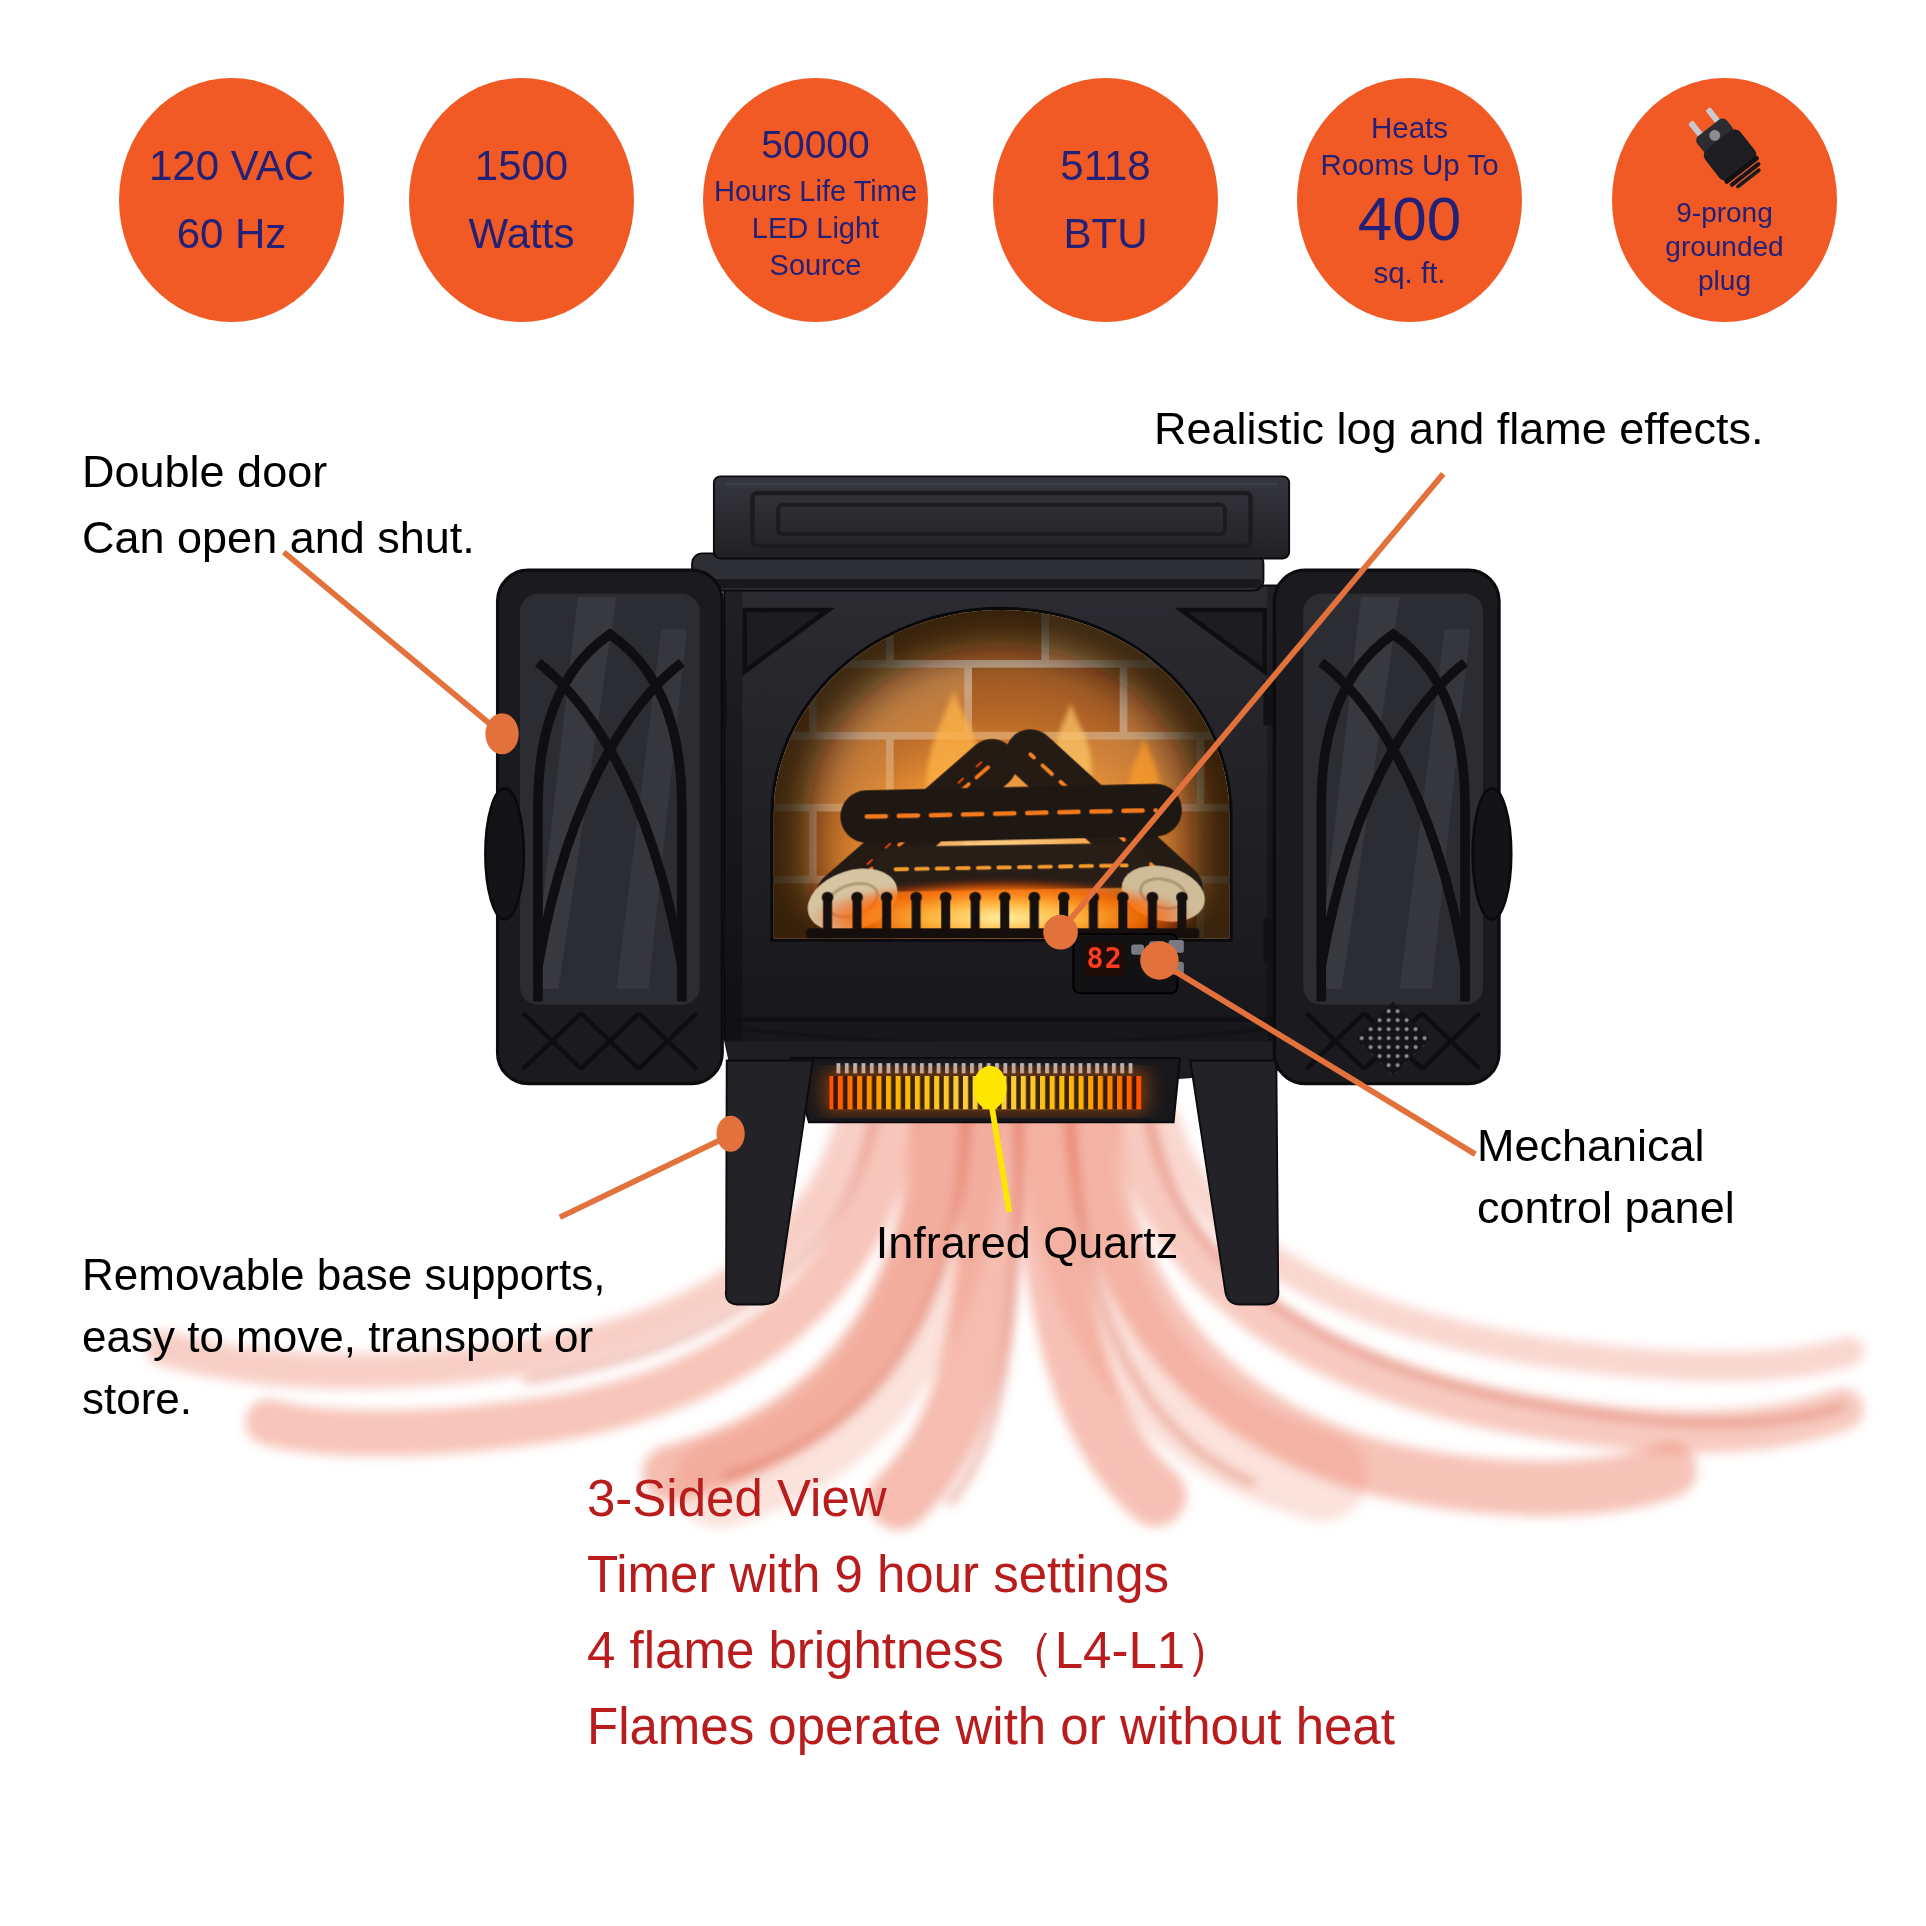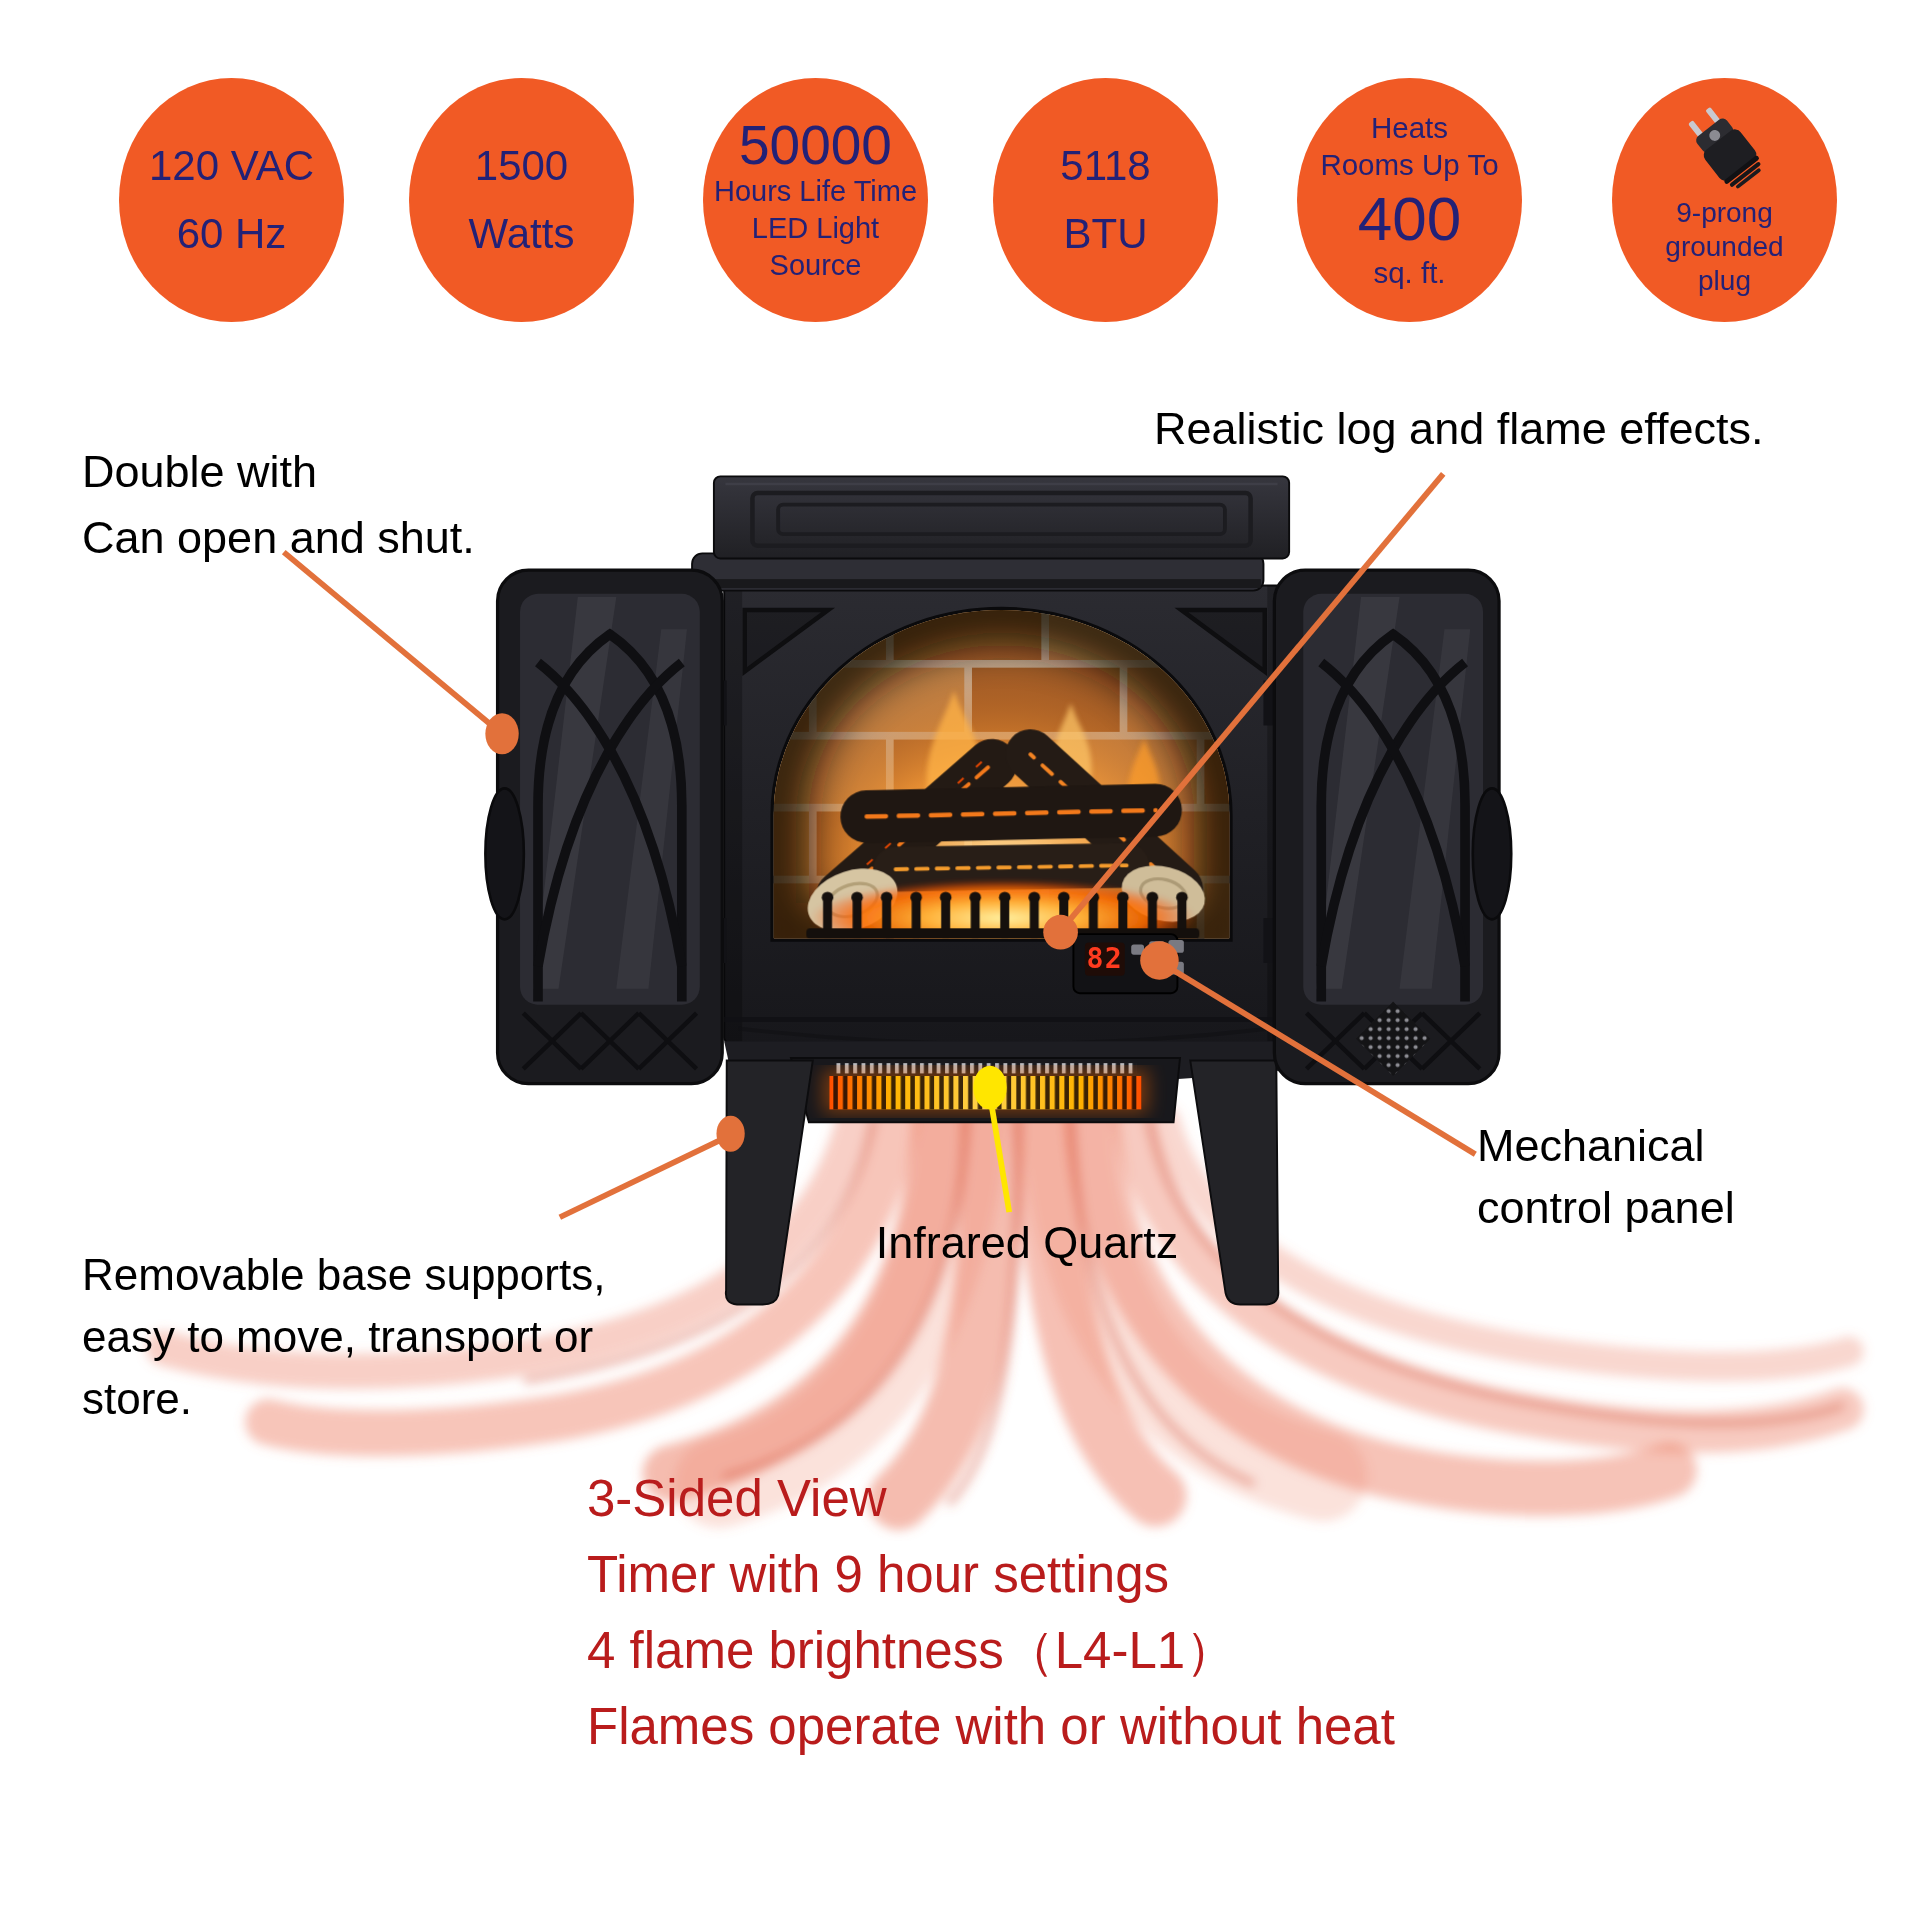--- a/index.html
+++ b/index.html
@@ -7,21 +7,21 @@
           font-family:"Liberation Sans","DejaVu Sans",sans-serif;}
   .illustration{position:absolute;left:0;top:0;width:1926px;height:1926px;}
 
   
   .badge{position:absolute;top:78px;width:225px;height:244px;border-radius:50%;
          background:var(--badge-fill,#f15a25);color:var(--badge-text,#232176);
          display:flex;flex-direction:column;align-items:center;justify-content:center;text-align:center;}
   .b1{left:119px}.b2{left:409px}.b3{left:703px}.b4{left:993px}.b5{left:1297px}.b6{left:1612px}
   .bl{white-space:nowrap}
   .n{font-size:42px;line-height:68px}
-  .b3 .big{font-size:55px;line-height:56px}
+  .b3 .big{font-size:39px;line-height:56px}
   .b3 .sm{font-size:29px;line-height:37px}
   .b5 .sm{font-size:29.5px;line-height:37px}
   .b5 .big{font-size:62px;line-height:71px}
   .b6 .sm{font-size:28px;line-height:34px}
   .plug-wrap{width:108px;height:91px;margin-bottom:2.6px}
 
   
   .co{position:absolute;color:#000;white-space:nowrap}
   .co-realistic{left:1154px;top:403px;font-size:45px;line-height:51px}
   .co-double{left:82px;top:439px;font-size:45px;line-height:66px}
@@ -355,21 +355,21 @@
       <path class="co-line" d="M1138 1768 L872 1896"></path>
       <ellipse class="co-dot" cx="1138" cy="1766" rx="22" ry="28"></ellipse>
       <path class="yl-line" d="M1542 1706 L1572 1888"></path>
       <ellipse class="yl-dot" cx="1542" cy="1694" rx="26" ry="34"></ellipse>
     </g>
   </svg>
 
   <div class="co co-realistic">Realistic log and flame effects.</div>
 
   <div class="co co-double">
-    <div>Double with</div>
+    <div>Double door</div>
     <div>Can open and shut.</div>
   </div>
 
   <div class="co co-mech">
     <div>Mechanical</div>
     <div>control panel</div>
   </div>
 
   <div class="co co-remove">
     <div>Removable base supports,</div>

